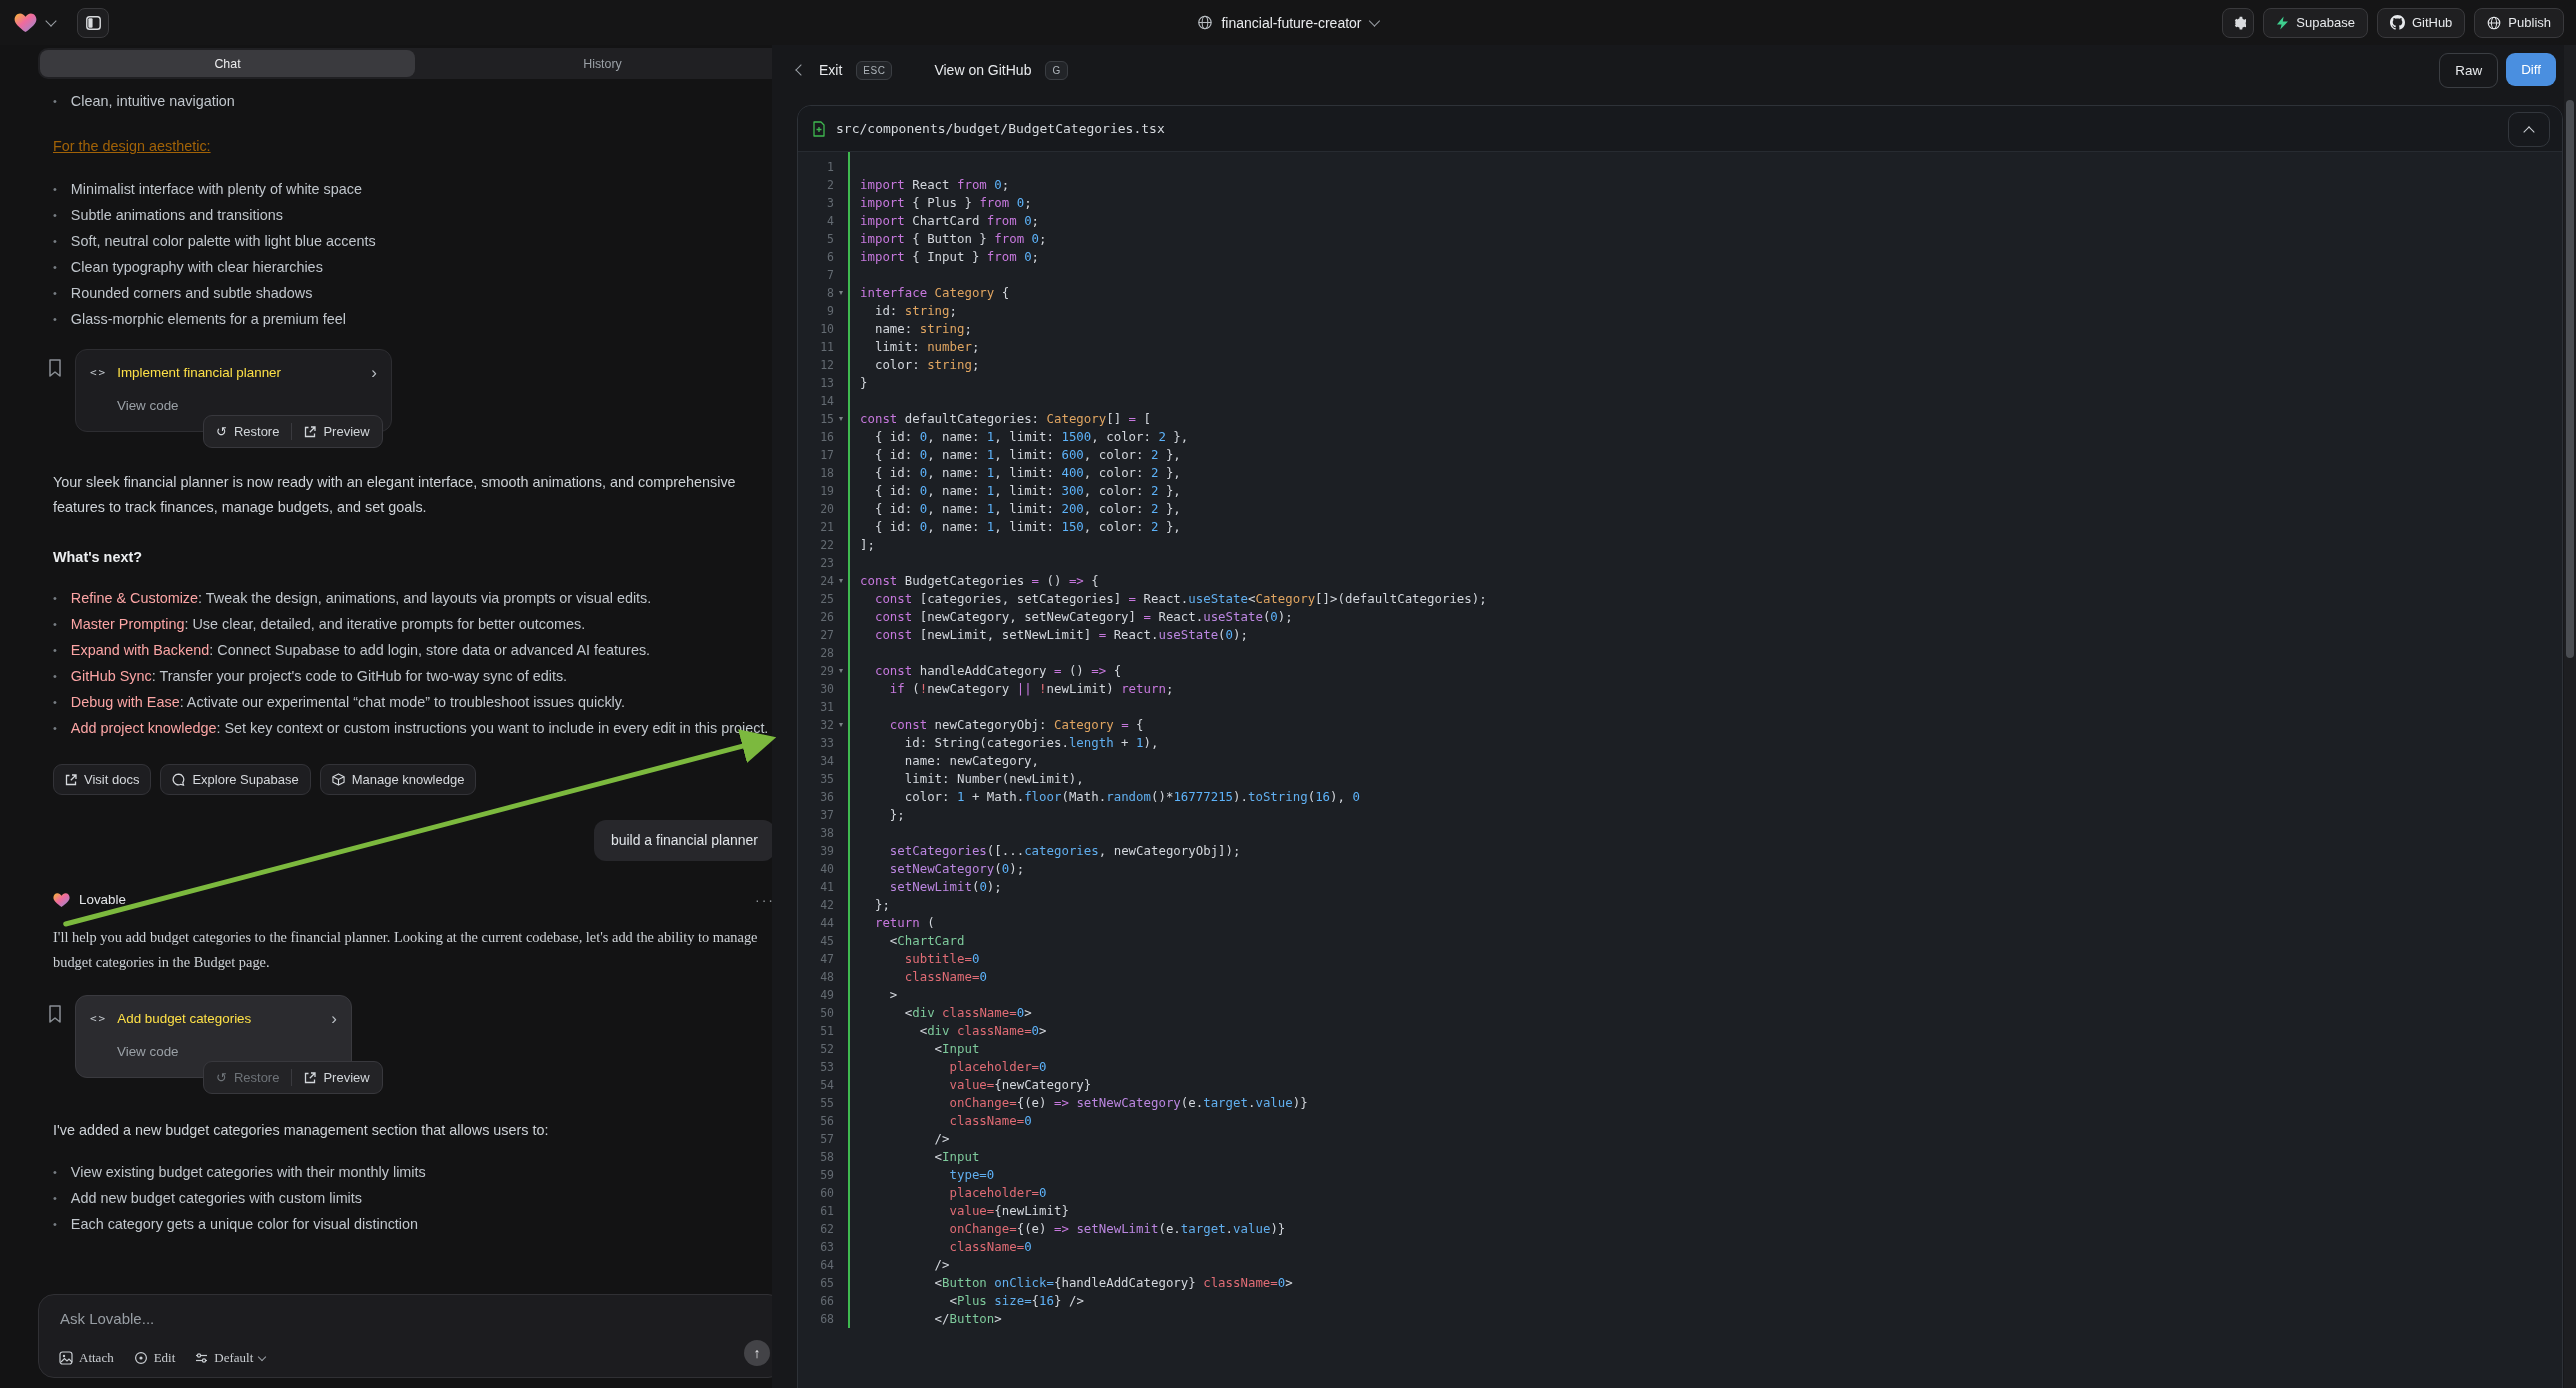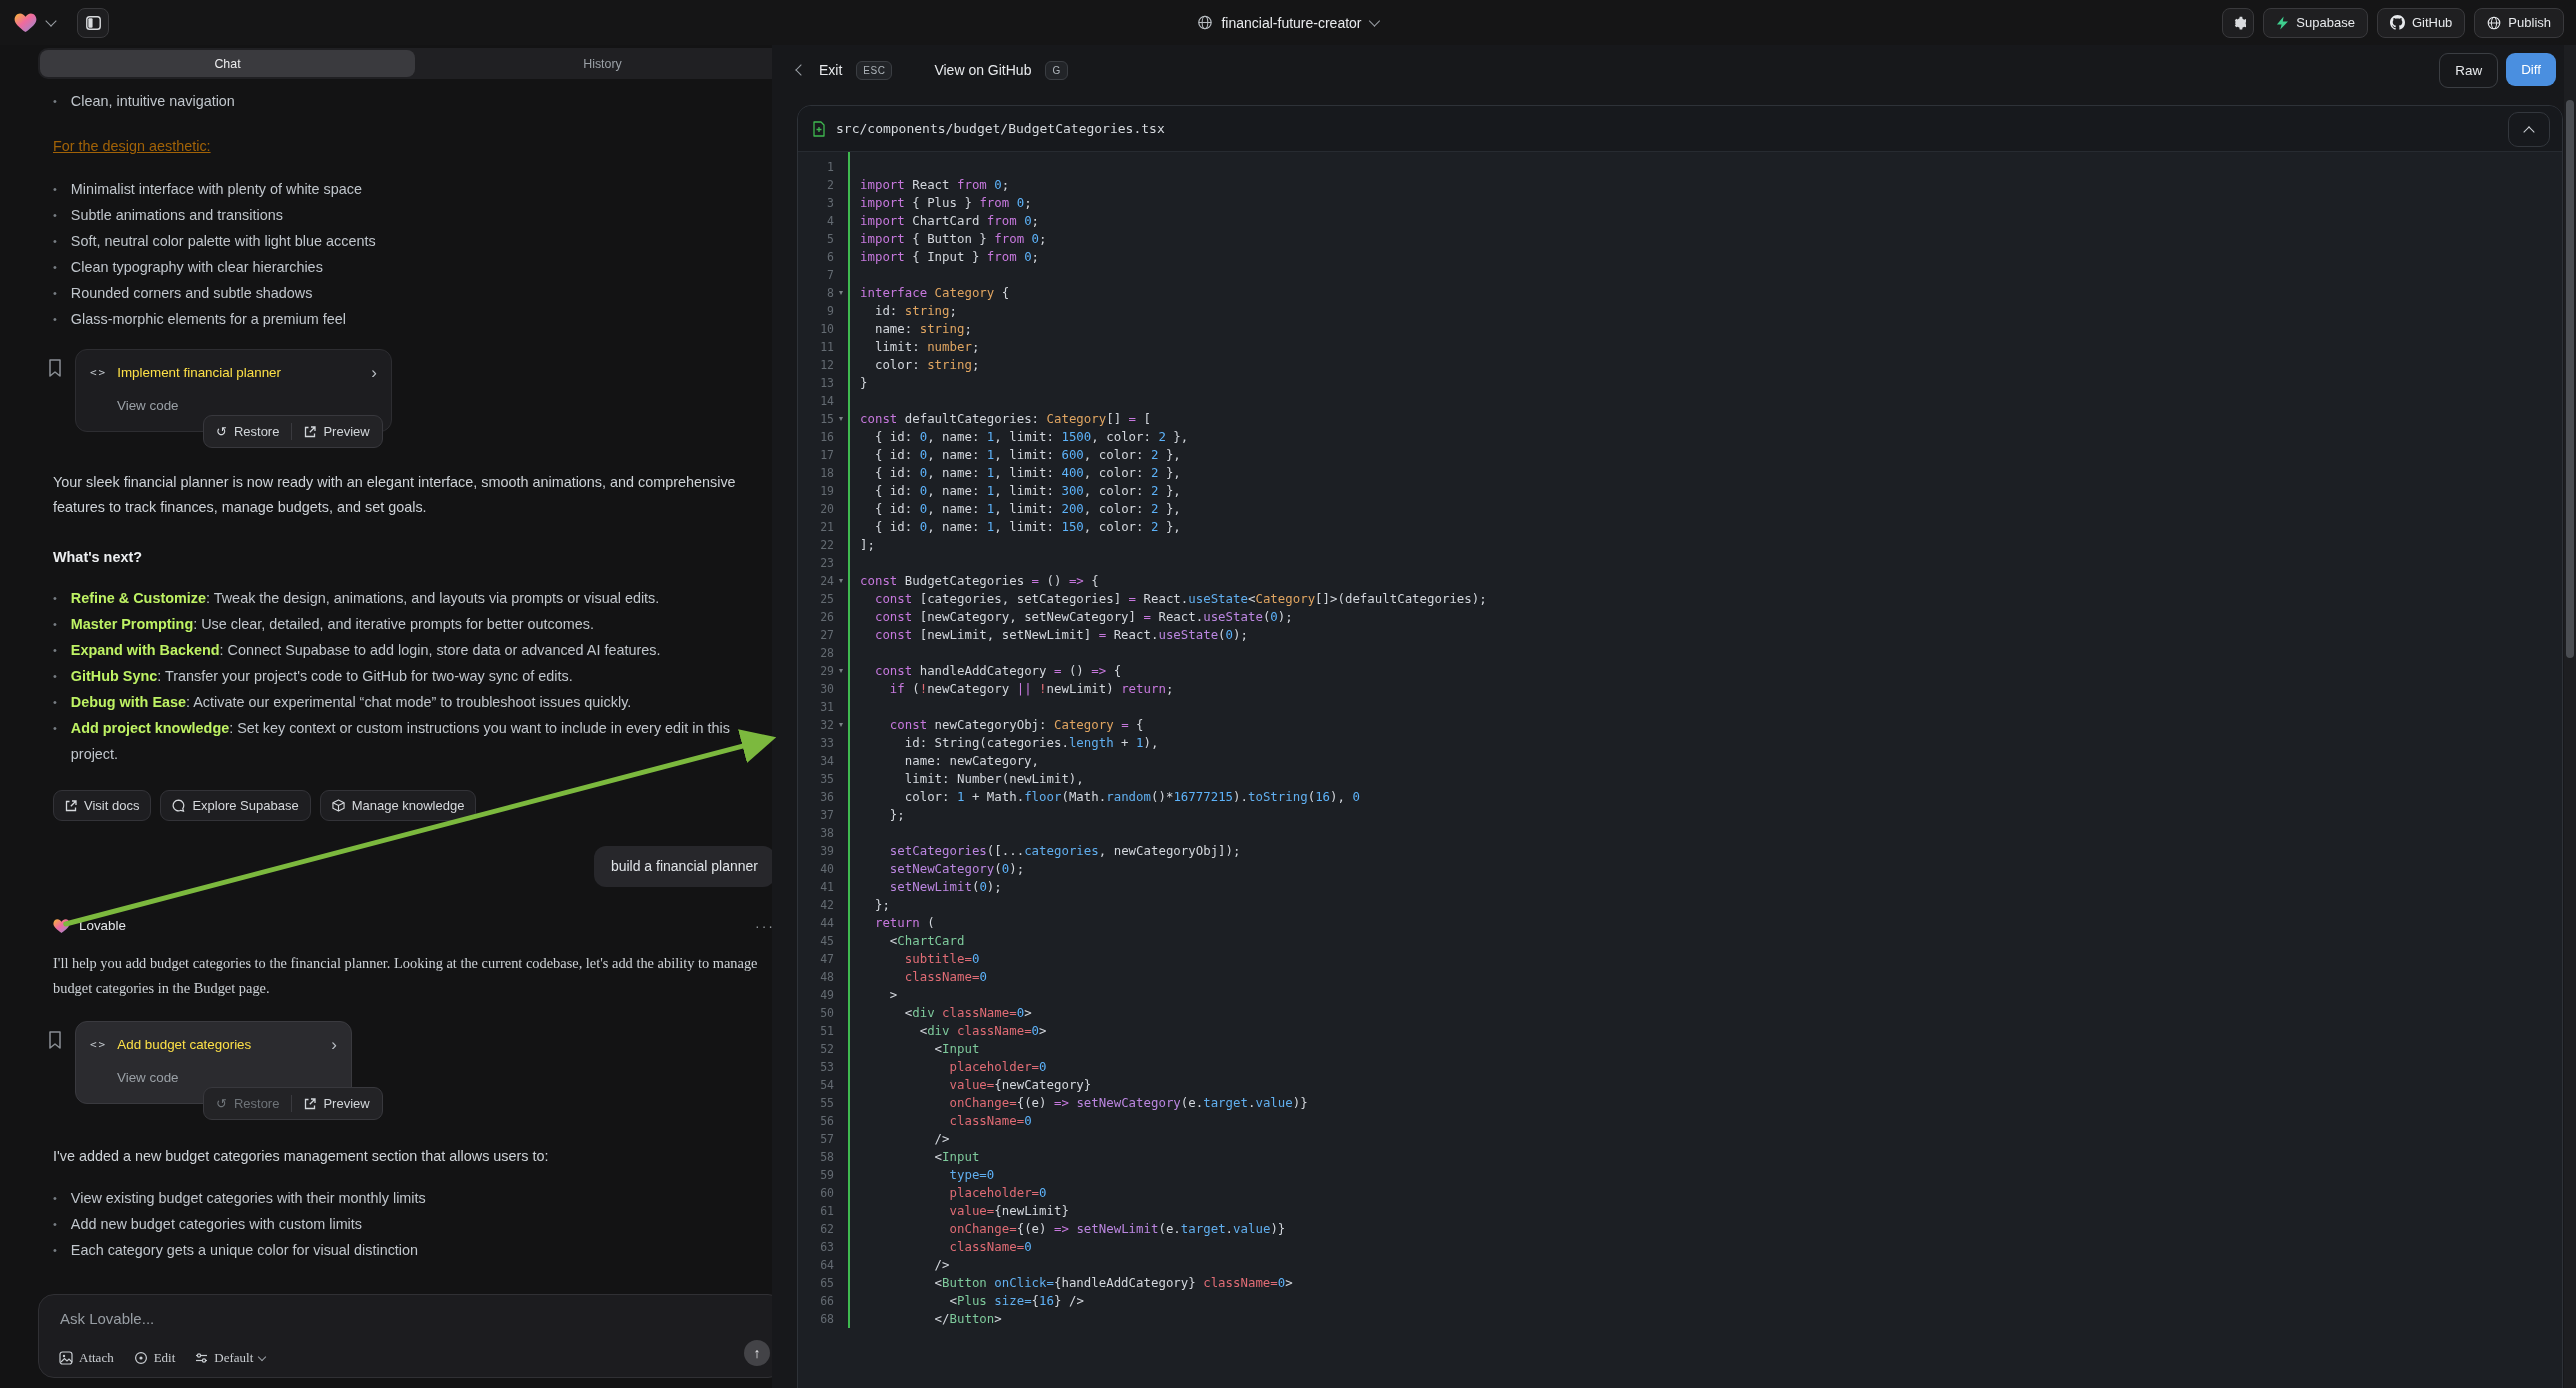--- a/index.html
+++ b/index.html
@@ -21,21 +21,21 @@
   
   .chat{position:absolute;left:0;top:45px;width:772px;bottom:0;background:#131314;margin-left:28px;}
   .tabs{position:absolute;left:10px;right:8px;top:3px;height:31px;background:#202023;border-radius:10px;
         display:flex;padding:2px;box-sizing:border-box;}
   .tab{flex:1;display:flex;align-items:center;justify-content:center;font-size:12.4px;color:#9aa0a6;border-radius:8px;}
   .tab.active{background:#3a3a3e;color:#ececee;}
   .chat-scroll{position:absolute;left:0;right:0;top:43px;bottom:96px;padding:0 25px;overflow:hidden;
                font-size:14.4px;line-height:26px;color:#c6cbd1;}
   .bullet-row{display:flex;gap:14px;line-height:26px;}
   .bullet-dot{color:#787e84;font-size:11px;line-height:26px;}
-  .bullet-text b{color:#bef264;font-weight:bold;}
+  .bullet-text b{color:#fca5a5;font-weight:normal;}
   .bullet-text{color:#c0c6cc;}
   .sec-head{margin-top:19px;color:#a16207;text-decoration:underline;}
   .para{color:#cdd2d7;line-height:25px;}
   .bold-head{margin-top:24px;font-weight:bold;color:#edeff1;}
   
   .card-wrap{position:relative;display:flex;align-items:flex-start;gap:13px;margin-left:-5px;}
   .bookmark{margin-top:10px;flex:none;}
   .ver-card{position:relative;background:#1d1d20;border:1px solid #2d2d31;border-radius:12px;padding:10px 14px 12px 14px;box-sizing:border-box;}
   .ver-card.selected{background:#2b2b2f;border-color:#3a3a3f;}
   .ver-row1{display:flex;align-items:center;gap:10px;}

